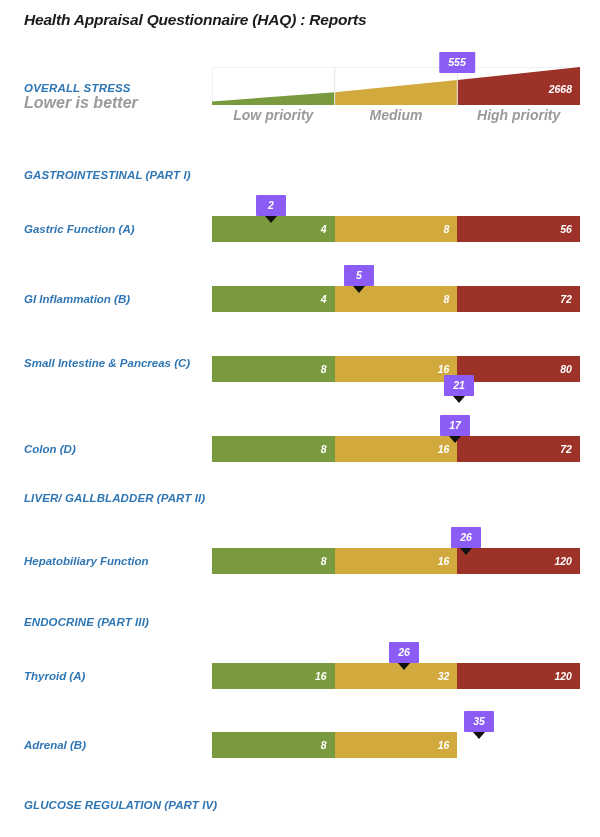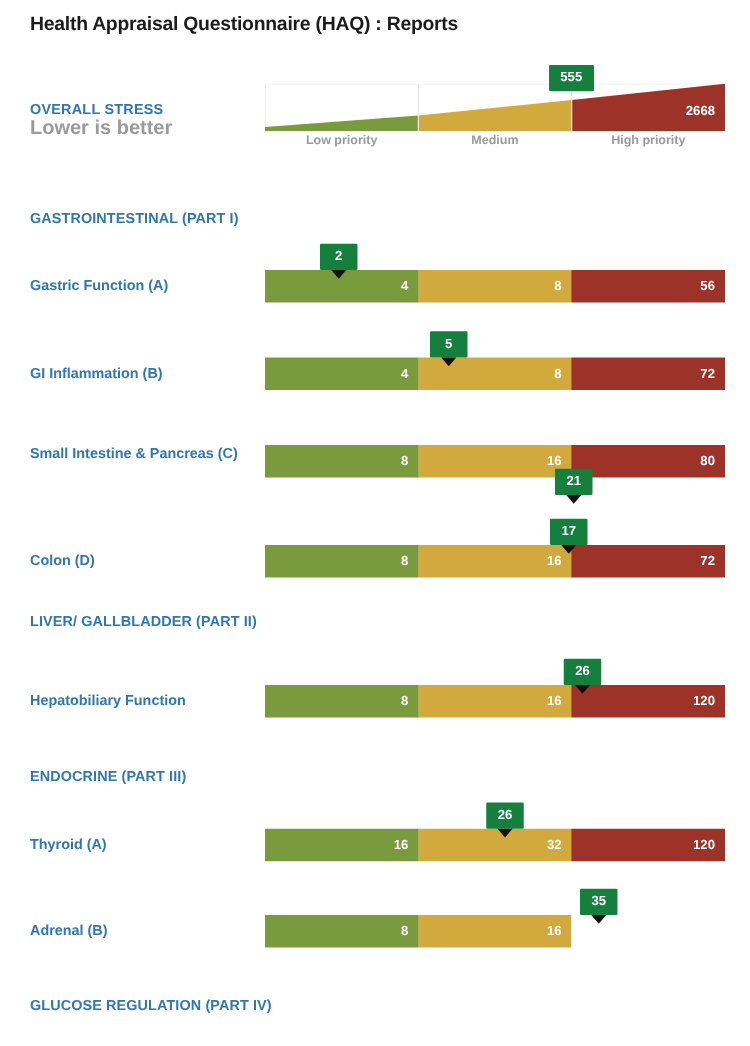--- a/index.html
+++ b/index.html
@@ -15,20 +15,21 @@
     color: #222;
     overflow: hidden;
     position: relative;
   }
 
   .page {
     position: relative;
     width: 565px;
     height: 837px;
     box-sizing: border-box;
+    font-style: italic;
   }
 
   
   .page-title {
     position: absolute;
     left: 24px;
     top: 11px;
     font-size: 15.5px;
     font-weight: bold;
     color: #1b1b1b;
@@ -66,21 +67,21 @@
   .seg-med  { background: #d1a93d; width: 33.3333%; }
   .seg-high { background: #9d3228; width: 33.3333%; }
 
   
   .marker {
     position: absolute;
     transform: translateX(-50%);
     z-index: 5;
   }
   .marker-box {
-    background: #15803d;
+    background: #8b5cf6;
     color: #ffffff;
     font-size: 10.5px;
     font-weight: bold;
     line-height: 1;
     padding: 5px 9px 5px 9px;
     min-width: 12px;
     text-align: center;
     white-space: nowrap;
     border-radius: 1px;
   }
@@ -158,21 +159,21 @@
   .priority-labels {
     position: absolute;
     left: 212px;
     top: 107px;
     width: 368px;
     display: flex;
   }
   .priority-labels > div {
     width: 33.3333%;
     text-align: center;
-    font-size: 10px;
+    font-size: 14px;
     font-weight: bold;
     color: #9a9a9a;
     white-space: nowrap;
   }
 </style>
 </head>
 <body>
 
 <div class="page">
 

